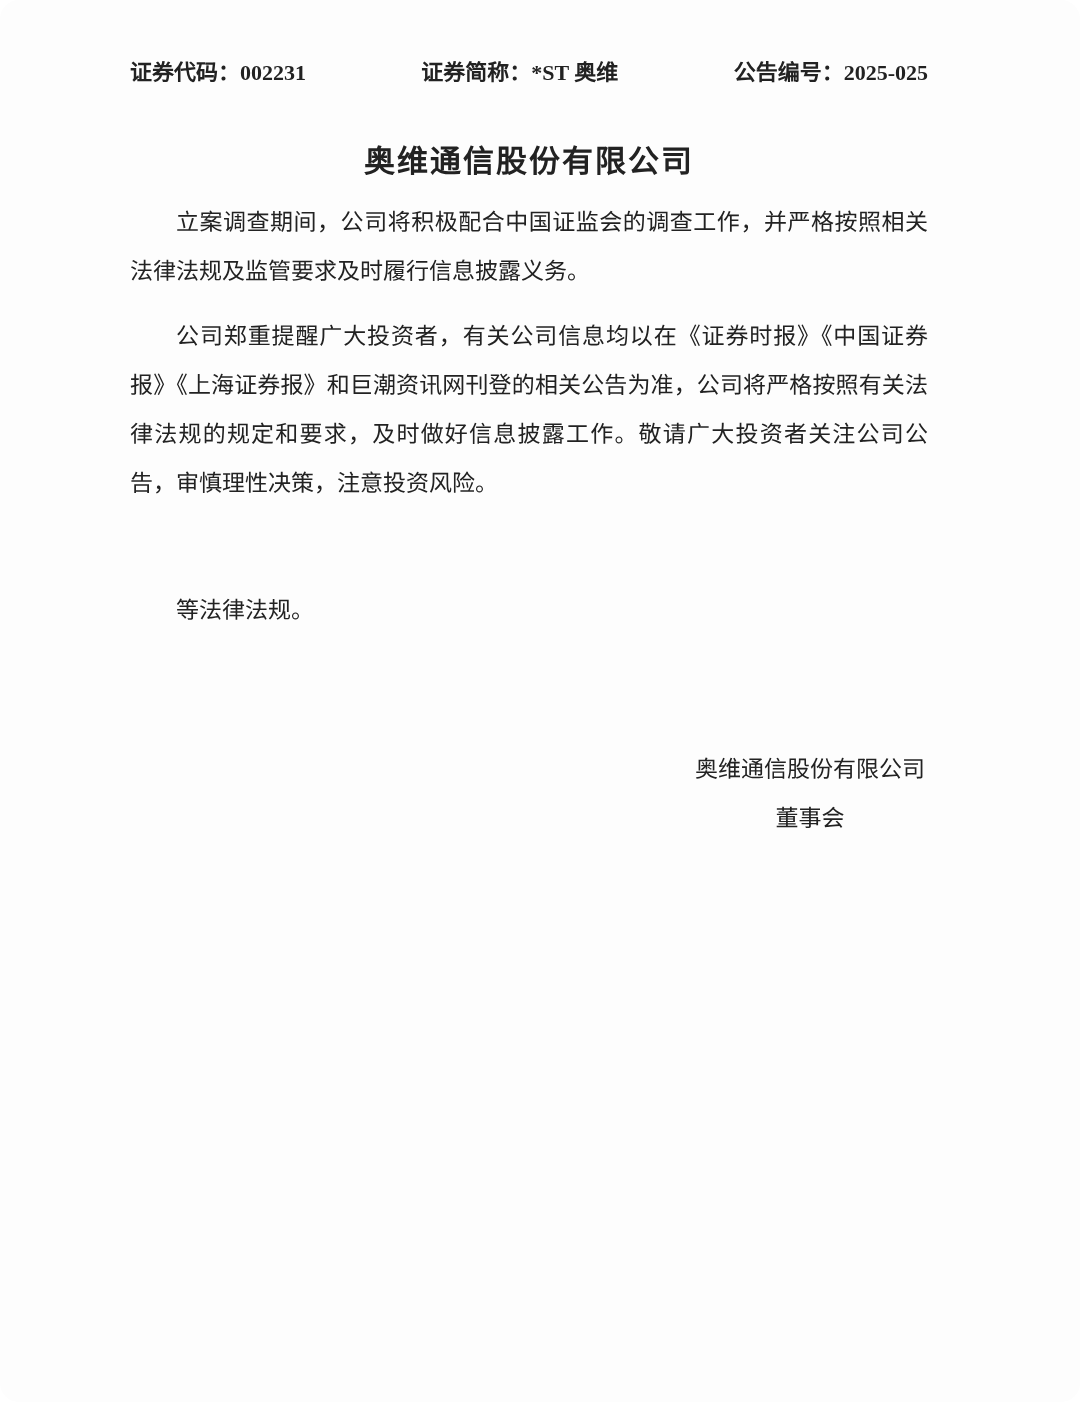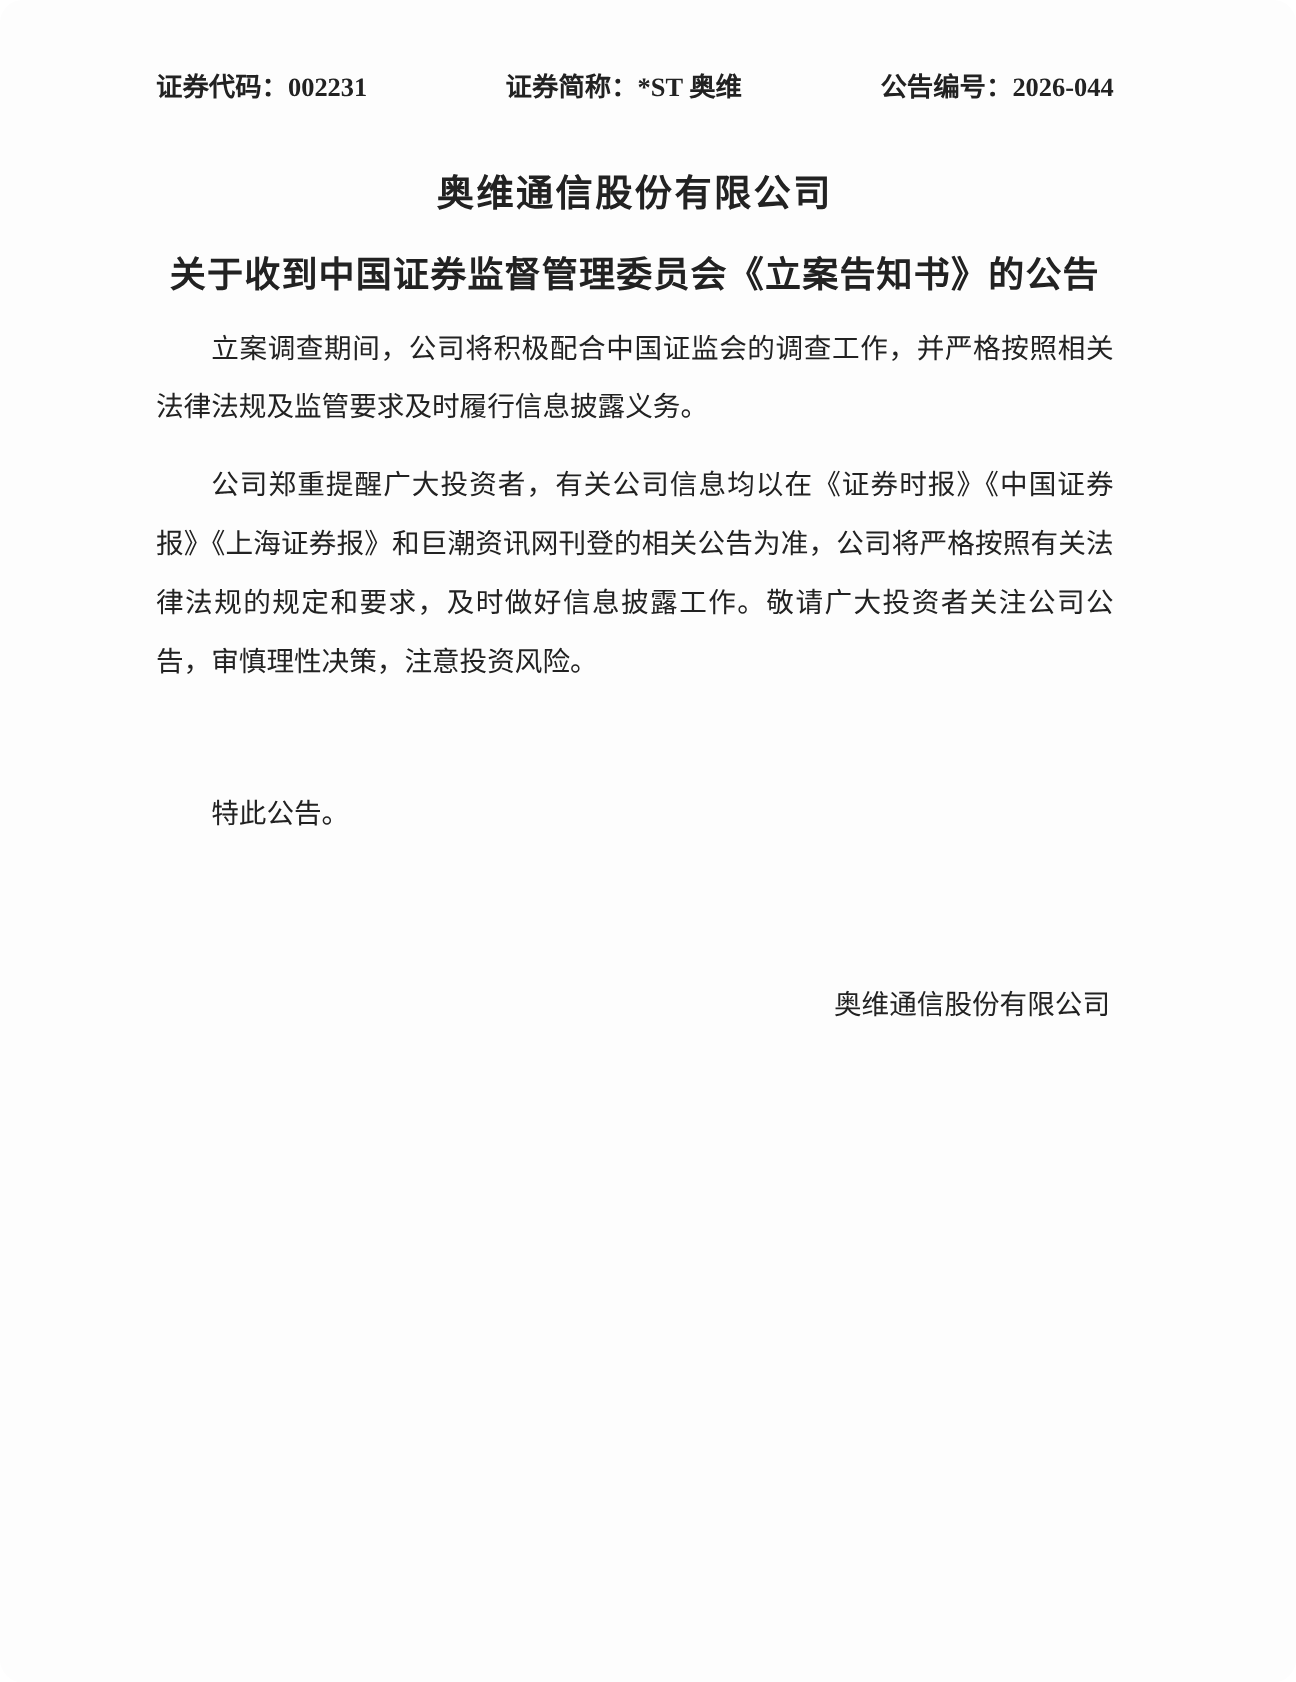--- a/index.html
+++ b/index.html
@@ -84,33 +84,33 @@
 </style>
 </head>
 <body>
 
 <div class="page">
   <div class="content">
 
     <div class="header-row">
       <span>证券代码：002231</span>
       <span>证券简称：*ST 奥维</span>
-      <span>公告编号：2026-044</span>
+      <span>公告编号：2025-025</span>
     </div>
 
     <div class="title-company">奥维通信股份有限公司</div>
 
-    <div class="title-subject">关于收到中国证券监督管理委员会《立案告知书》的公告</div>
 
 
 
     <p class="para">立案调查期间，公司将积极配合中国证监会的调查工作，并严格按照相关法律法规及监管要求及时履行信息披露义务。</p>
 
     <p class="para">公司郑重提醒广大投资者，有关公司信息均以在《证券时报》《中国证券报》《上海证券报》和巨潮资讯网刊登的相关公告为准，公司将严格按照有关法律法规的规定和要求，及时做好信息披露工作。敬请广大投资者关注公司公告，审慎理性决策，注意投资风险。</p>
 
-    <p class="closing">特此公告。</p>
+    <p class="closing">等法律法规。</p>
 
     <div class="signature">
       <div>奥维通信股份有限公司</div>
+      <div>董事会</div>
     </div>
 
   </div>
 </div>
 
 </body></html>

